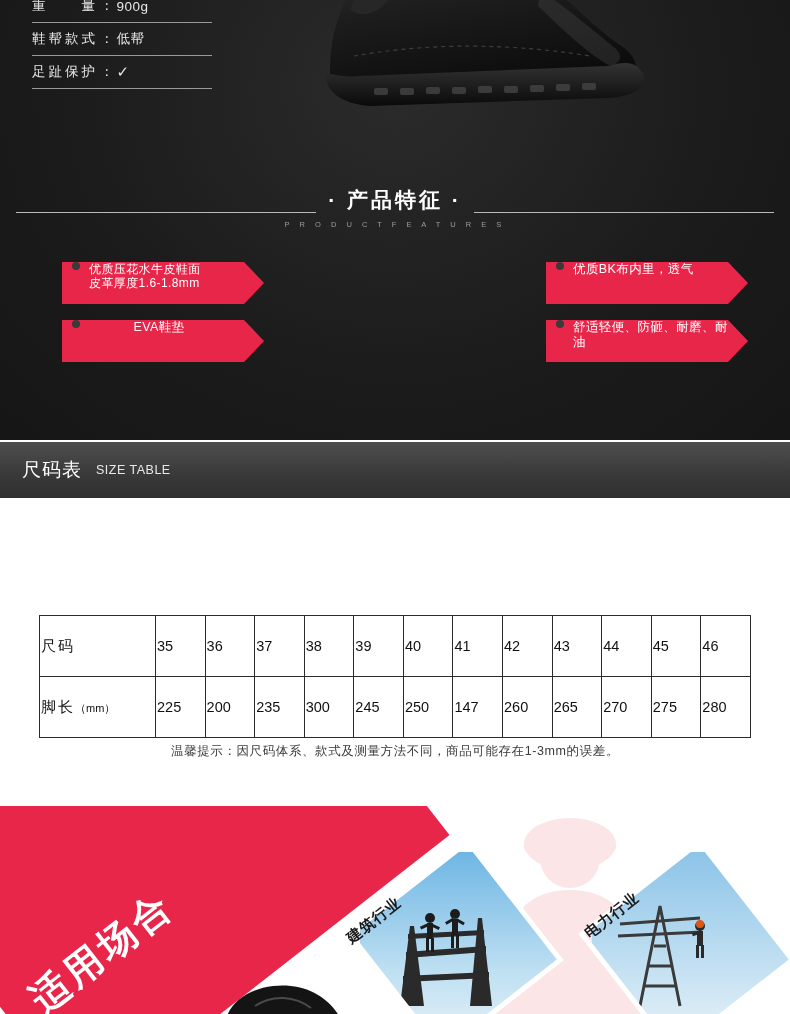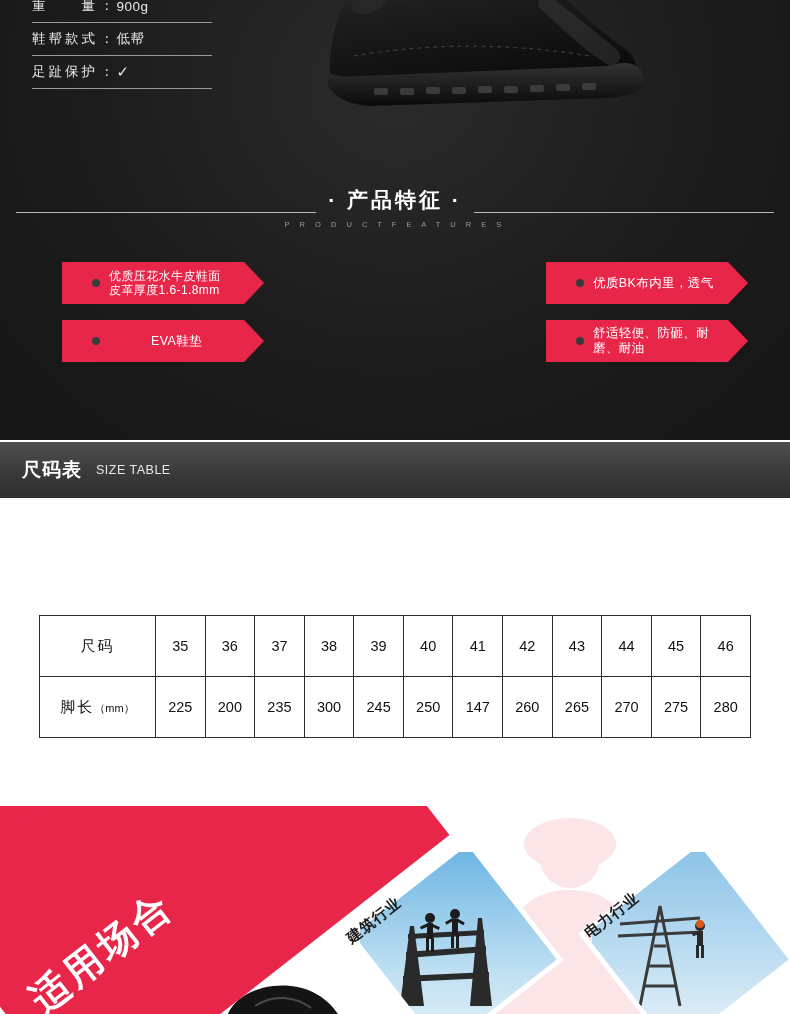--- a/index.html
+++ b/index.html
@@ -110,22 +110,21 @@
     justify-content: space-between;
     padding: 0 62px;
     margin-bottom: 16px;
   }
   .feat-tag {
     position: relative;
     width: 182px;
     height: 42px;
     background: #e8264a;
     display: flex;
-    align-items: center;
-    padding-left: 30px;
+    padding-left: 10px;
     box-sizing: border-box;
   }
   .feat-tag::after {
     content: "";
     position: absolute;
     right: -20px;
     top: 0;
     width: 0; height: 0;
     border-top: 21px solid transparent;
     border-bottom: 21px solid transparent;
@@ -155,21 +154,21 @@
     background: linear-gradient(180deg, #4e4e4e 0%, #3a3a3a 55%, #2f2f2f 100%);
     display: flex;
     align-items: center;
     padding-left: 22px;
     box-sizing: border-box;
     border-top: 2px solid #ffffff;
   }
   .size-bar .st-cn {
     color: #ffffff;
     font-size: 19px;
-    font-weight: bold;
+    font-weight: normal;
     letter-spacing: 1px;
   }
   .size-bar .st-en {
     color: #e8e8e8;
     font-size: 12.5px;
     margin-left: 14px;
     letter-spacing: 0.5px;
   }
 
   
@@ -181,21 +180,20 @@
   }
   table.size-table {
     position: absolute;
     left: 39px;
     top: 117px;
     border-collapse: collapse;
     width: 712px;
   }
   table.size-table td {
     border: 1px solid #2b2b2b;
-    text-align: center;
     color: #111111;
     font-size: 14.5px;
     height: 58px;
   }
   table.size-table td.head {
     width: 113px;
     font-size: 15px;
     letter-spacing: 2px;
   }
   table.size-table td.head .unit {
@@ -404,20 +402,21 @@
         <td>250</td>
         <td>147</td>
         <td>260</td>
         <td>265</td>
         <td>270</td>
         <td>275</td>
         <td>280</td>
       </tr>
     </tbody>
   </table>
+  <div class="tip">温馨提示：因尺码体系、款式及测量方法不同，商品可能存在1-3mm的误差。</div>
 </div>
 
 <div class="scene">
 
   <svg class="scene-ghost" viewBox="0 0 300 240" xmlns="http://www.w3.org/2000/svg">
     <g fill="#f2b2b8" opacity="0.75">
       <ellipse cx="150" cy="58" rx="46" ry="26"></ellipse>
       <rect x="104" y="56" width="92" height="10" rx="5"></rect>
       <circle cx="150" cy="72" r="30"></circle>
       <path d="M150 104 C 100 104, 74 140, 70 240 L 230 240 C 226 140, 200 104, 150 104 Z"></path>

